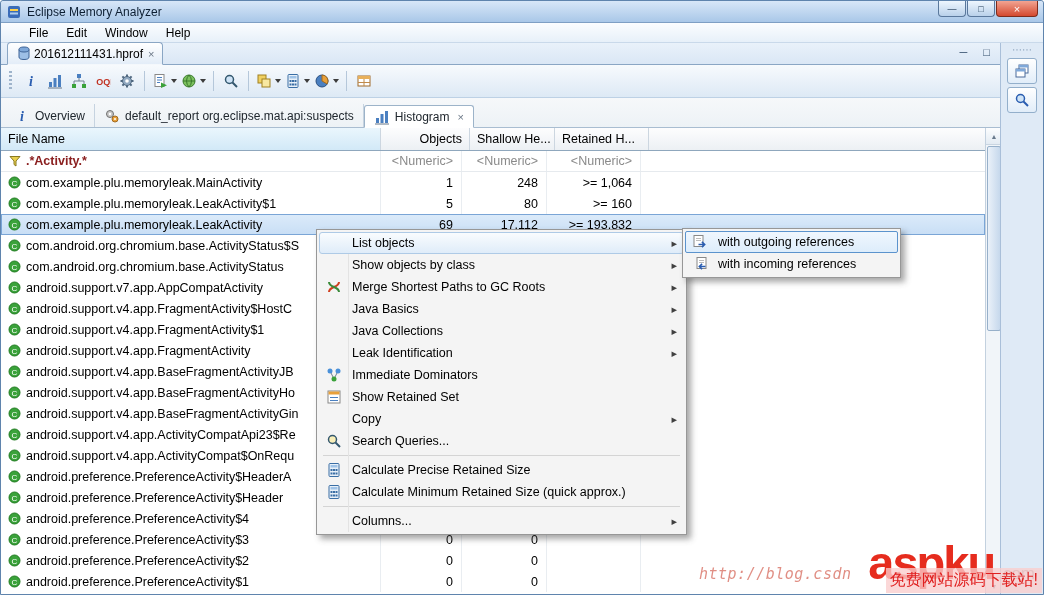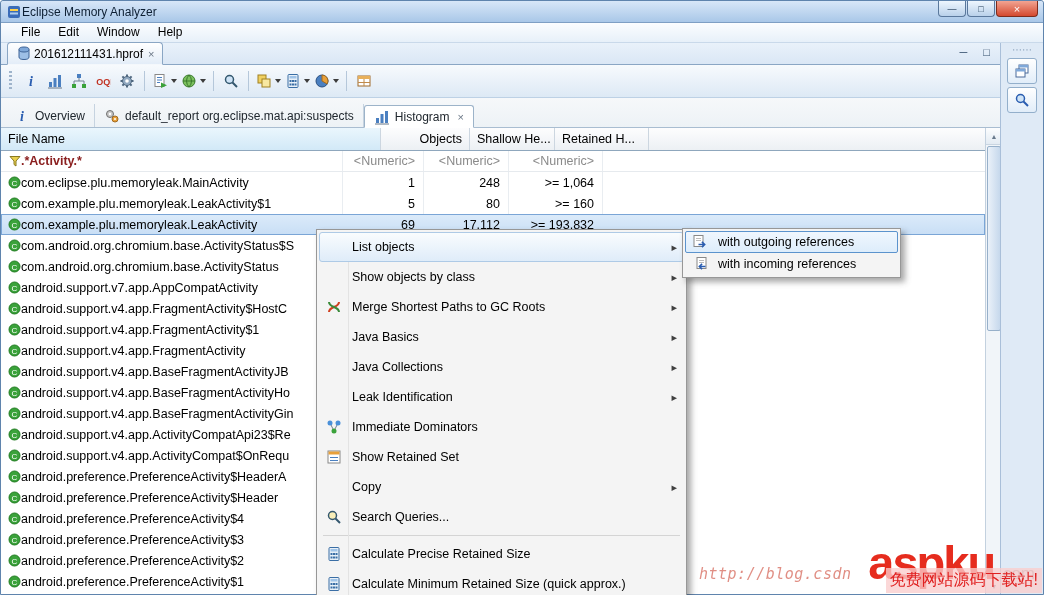--- a/index.html
+++ b/index.html
@@ -3,29 +3,29 @@
 <meta charset="utf-8">
 <style>
   *{margin:0;padding:0;box-sizing:border-box;cursor:default}
   html,body{width:1044px;height:595px;overflow:hidden;background:#fff}
   #window{position:relative;width:1044px;height:595px;background:#d6e4f3;border:1px solid #5f84ad;
           font-family:"Liberation Sans",sans-serif;font-size:12px;color:#000;border-radius:3px 3px 0 0}
 
   
   .titlebar{position:absolute;left:0;top:0;right:0;height:22px;display:flex;align-items:center;padding:0 5px;
             background:linear-gradient(#d8e7f8,#a9c7e8);border-bottom:1px solid #7e9fc4;border-radius:3px 3px 0 0}
-  .title-text{color:#0d1f33}
+  .title-text{margin-left:5px;color:#0d1f33}
   .winbtns{margin-left:auto;display:flex;gap:1px;align-self:flex-start}
   .wbtn{width:28px;height:16px;border:1px solid #5a789c;border-top:none;border-radius:0 0 4px 4px;
         background:linear-gradient(#eef6fe,#b9d1ea);display:flex;align-items:center;justify-content:center;
         font-size:9px;color:#17324e}
   .wbtn.close{width:42px;background:linear-gradient(#f2a492,#d4492f);color:#fff;border-color:#7e2c1c;font-size:11px}
 
   
-  .menubar{position:absolute;left:0;top:22px;right:0;height:20px;display:flex;padding-left:11px;
+  .menubar{position:absolute;left:0;top:22px;right:0;height:20px;display:flex;align-items:center;padding-left:19px;
            background:linear-gradient(#fbfdff,#e7f0f9);border-bottom:1px solid #c9d9ea}
   .menu-item{padding:2px 9px}
 
   
   .edit-tabbar{position:absolute;left:0;top:42px;width:1001px;height:22px;
                background:linear-gradient(#e9f1fa,#dae7f5);border-bottom:1px solid #8aa6c4}
   .editor-tab{position:absolute;left:6px;bottom:-1px;height:23px;display:flex;align-items:center;gap:2px;padding:0 8px;
               background:linear-gradient(#ffffff,#e3edf8);border:1px solid #8aa6c4;border-bottom:1px solid #f4f8fc;
               border-radius:4px 4px 0 0}
   .tclose{color:#6b7887;font-size:11px;margin-left:3px}
@@ -53,21 +53,21 @@
   .th.first{width:380px;background:linear-gradient(#eaf6fd,#d2e9f7)}
   .th.objects{width:89px;justify-content:flex-end}
   .th.shallow{width:85px}
   .th.retained{width:94px}
   .th.fill{flex:1;border-right:none}
 
   
   .tbody{position:absolute;left:0;top:53px;width:984px;bottom:0;background:#fff;overflow:hidden}
   .trow{height:21px;display:flex;align-items:center;font-size:12.5px}
   .cell{height:100%;display:flex;align-items:center;padding:0 7px;border-right:1px solid #e9edf1;overflow:hidden;white-space:nowrap}
-  .cell.name{width:342px;}
+  .cell.name{width:380px;gap:5px}
   .cell.num{justify-content:flex-end;padding-right:8px}
   .cell.objects{width:81px}.cell.shallow{width:85px}.cell.retained{width:94px}
   .cell.fill{flex:1;border-right:none}
   .trow.filter{border-bottom:1px solid #e6eaee}
   .fname{color:#8b2020;font-weight:bold}
   .fgray{color:#8a8a8a}
   .trow.selected{background:linear-gradient(#dcebfa,#c8def5);box-shadow:inset 0 0 0 1px #7aa5d6}
   .trow.selected .cell{border-right-color:transparent}
 
   
@@ -81,21 +81,21 @@
   
   .side-strip{position:absolute;right:0;top:42px;width:43px;bottom:0;background:#dfeaf6;border-left:1px solid #a9bfd9}
   .strip-dots{text-align:center;color:#8ba2bc;font-size:10px;line-height:10px;padding-top:2px}
   .strip-btn{width:30px;height:26px;margin:3px auto 0;display:flex;align-items:center;justify-content:center;
              background:linear-gradient(#ffffff,#e1edf9);border:1px solid #93afcb;border-radius:3px}
 
   
   .ctx{position:absolute;left:315px;top:228px;width:371px;background:#f4f4f4;border:1px solid #979797;
        box-shadow:4px 4px 6px rgba(60,60,60,.45);padding:2px;z-index:50}
   .ctx::before{content:'';position:absolute;left:31px;top:2px;bottom:2px;width:1px;background:#e3e3e3}
-  .mi{height:30px;display:flex;align-items:center;padding:0 6px 0 4px;font-size:12.5px;position:relative;border:1px solid transparent;border-radius:3px}
+  .mi{height:22px;display:flex;align-items:center;padding:0 6px 0 4px;font-size:12.5px;position:relative;border:1px solid transparent;border-radius:3px}
   .mi.hl{background:linear-gradient(#f9fcfe,#dfecf9);border-color:#aecae6}
   .micon{width:20px;display:flex;justify-content:center;flex:none}
   .mlabel{margin-left:8px}
   .marrow{margin-left:auto;font-size:11px;color:#404040;padding-left:8px}
   .msep{height:0;border-top:1px solid #d4d4d4;margin:3px 4px}
 
   
   .submenu{position:absolute;left:681px;top:227px;width:219px;background:#f4f4f4;border:1px solid #979797;
            box-shadow:4px 4px 6px rgba(60,60,60,.45);padding:2px;z-index:60}
   .smi{height:22px;display:flex;align-items:center;padding:0 6px 0 4px;font-size:12.5px;border:1px solid transparent;border-radius:2px}
@@ -356,21 +356,21 @@
         <div class="cell fill"></div>
       </div>
     <div class="trow">
           <div class="cell name">
             <span class="icn">
               <svg width="13" height="13">
                 <circle cx="6.5" cy="6.5" r="5.5" fill="#3aa23a" stroke="#1e7a1e"></circle>
                 <text x="6.5" y="9.5" text-anchor="middle" font-size="8" fill="#fff" font-family="Liberation Sans,sans-serif">C</text>
               </svg>
             </span>
-            <span>com.eclipse.plu.memoryleak.MainActivity</span>
+            <span>com.example.plu.memoryleak.MainActivity</span>
           </div>
           <div class="cell num objects">1</div>
           <div class="cell num shallow">248</div>
           <div class="cell num retained">&gt;= 1,064</div>
           <div class="cell fill"></div>
         </div>
         <div class="trow">
           <div class="cell name">
             <span class="icn">
               <svg width="13" height="13">

